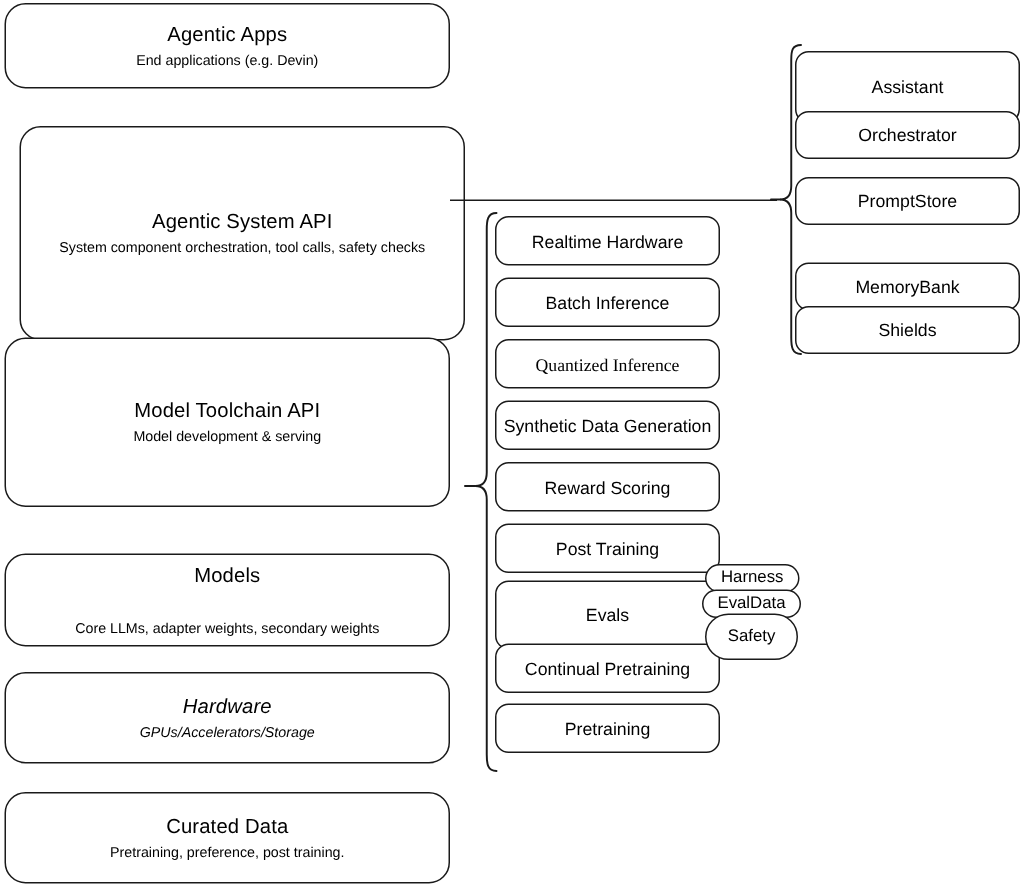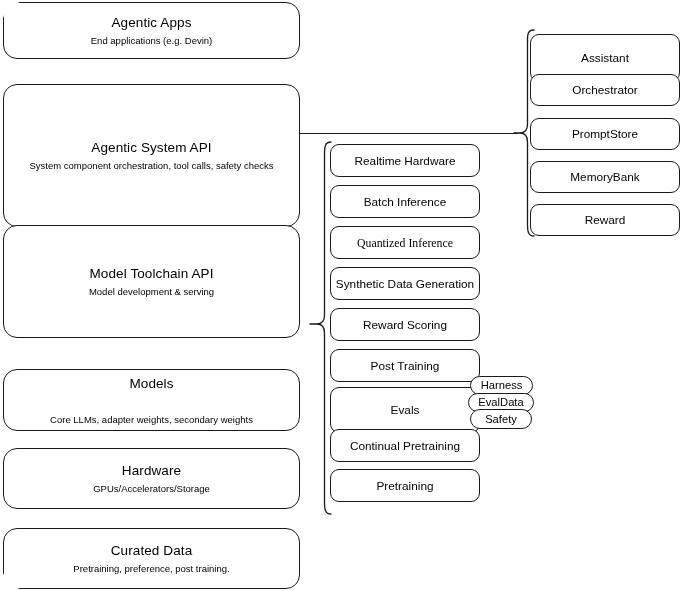--- a/index.html
+++ b/index.html
@@ -10,21 +10,20 @@
   body {
     font-family: "Liberation Sans", sans-serif;
     color: #000000;
   }
   #canvas {
     position: relative;
     width: 682px;
     height: 591px;
     background: #ffffff;
     overflow: hidden;
-    border-radius: 31px;
   }
   .node {
     position: absolute;
     box-sizing: border-box;
     border: 1.3px solid #1a1a1a;
     background: #ffffff;
     display: flex;
     flex-direction: column;
     align-items: center;
     justify-content: center;
@@ -76,36 +75,36 @@
 </head>
 <body>
 
 <div id="canvas">
 
   <div class="node layer" style="left:3px; top:2px; width:297px; height:57px;">
     <div class="title">Agentic Apps</div>
     <div class="subtitle">End applications (e.g. Devin)</div>
   </div>
 
-  <div class="node layer" style="left:3px; top:84px; width:297px; height:143px;">
+  <div class="node layer" style="left:13px; top:84px; width:297px; height:143px;">
     <div class="title">Agentic System API</div>
     <div class="subtitle">System component orchestration, tool calls, safety checks</div>
   </div>
 
   <div class="node layer" style="left:3px; top:225px; width:297px; height:113px;">
     <div class="title">Model Toolchain API</div>
     <div class="subtitle">Model development &amp; serving</div>
   </div>
 
   <div class="node layer" style="left:3px; top:369px; width:297px; height:62px;gap:18px;">
     <div class="title">Models</div>
     <div class="subtitle">Core LLMs, adapter weights, secondary weights</div>
   </div>
 
-  <div class="node layer" style="left:3px; top:448px; width:297px; height:61px;">
+  <div class="node layer" style="left:3px; top:448px; width:297px; height:61px;font-style:italic;">
     <div class="title">Hardware</div>
     <div class="subtitle">GPUs/Accelerators/Storage</div>
   </div>
 
   <div class="node layer" style="left:3px; top:528px; width:297px; height:61px;">
     <div class="title">Curated Data</div>
     <div class="subtitle">Pretraining, preference, post training.</div>
   </div>
 
   <div class="connector" style="left:300px; top:133px; width:218px;"></div>
@@ -151,33 +150,33 @@
   <div class="node cap" style="left:330px; top:469px; width:150px; height:33px;">
     <span>Pretraining</span>
   </div>
 
   <div class="node pill" style="left:470px; top:376px; width:63px; height:19px;">
     <span>Harness</span>
   </div>
   <div class="node pill" style="left:468px; top:393px; width:66px; height:19px;">
     <span>EvalData</span>
   </div>
-  <div class="node pill" style="left:470px; top:409px; width:62px; height:20px;">
+  <div class="node pill" style="left:470px; top:409px; width:62px; height:31px;">
     <span>Safety</span>
   </div>
 
   <div class="node cap" style="left:530px; top:34px; width:150px; height:48px;text-align:center;">
     <span>Assistant</span>
   </div>
   <div class="node cap" style="left:530px; top:74px; width:150px; height:32px;">
     <span>Orchestrator</span>
   </div>
   <div class="node cap" style="left:530px; top:118px; width:150px; height:32px;">
     <span>PromptStore</span>
   </div>
-  <div class="node cap" style="left:530px; top:161px; width:150px; height:32px;">
+  <div class="node cap" style="left:530px; top:175px; width:150px; height:32px;">
     <span>MemoryBank</span>
   </div>
   <div class="node cap" style="left:530px; top:204px; width:150px; height:32px;">
-    <span>Reward</span>
+    <span>Shields</span>
   </div>
 
 </div>
 
 </body></html>

